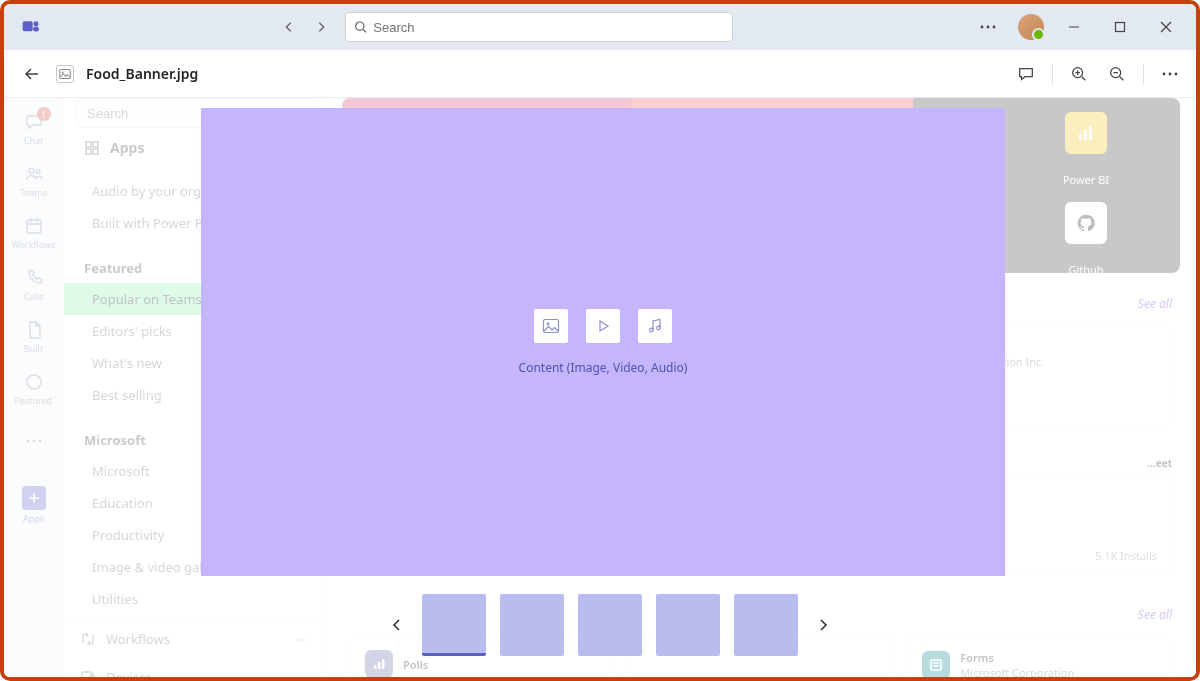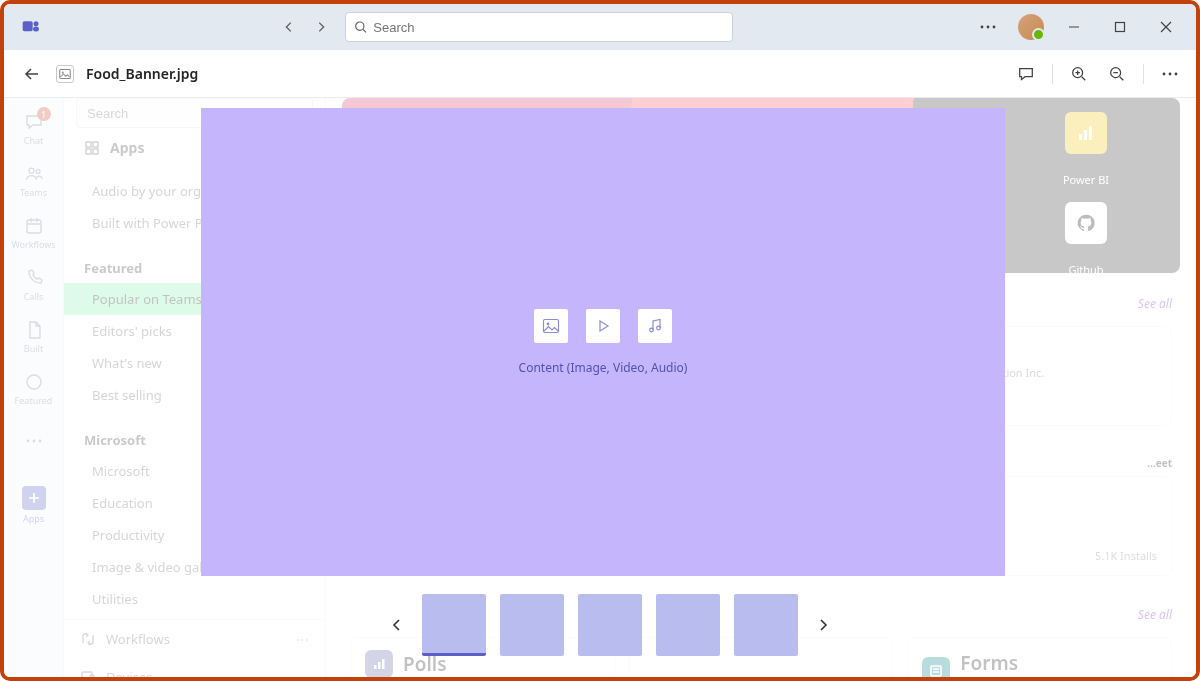--- a/index.html
+++ b/index.html
@@ -59,21 +59,21 @@
   .bg-tile.github .sq { background:#fff; color:#000; }
 
   .rowhdr { display:flex; align-items:center; padding: 6px 24px; }
   .rowhdr .rowtitle { font-size:10px; font-weight:700; }
   .rowhdr .seeall { margin-left:auto; font-size:12px; color:#6d28d9; cursor:pointer;font-style:italic; }
 
   .cards-lane { display:flex; gap: 14px; padding: 8px 24px 24px; position:relative; }
   .card-bg { flex:1; min-width: 240px; height: 100px; border:1px solid #efefef; border-radius:6px; padding:12px 14px; display:flex; flex-direction:column; gap:4px; }
   .card-bg .ctop { display:flex; align-items:center; gap:10px; }
   .card-bg .cicon { width:28px; height:28px; border-radius:6px; background:#6264a7; display:flex; align-items:center; justify-content:center; color:#fff; font-size:12px; }
-  .card-bg .cname { font-weight:600; font-size:19px; }
+  .card-bg .cname { font-weight:600; font-size:11px; }
   .card-bg .corp { font-size:11px; color:#777; }
   .card-bg .crow { display:flex; font-size:11px; color:#888; margin-top:auto; }
   .card-bg .crow .right { margin-left:auto; }
 
   
   .dim { position:absolute; inset:94px 0 0 0; background: rgba(255,255,255,.72); }
   .viewer { position:absolute; left: 197px; width: 804px; top: 104px; height: 468px; background:#c4b5fd; display:flex; align-items:center; justify-content:center; }
   .viewer-inner { display:flex; flex-direction:column; align-items:center; gap:16px; }
   .viewer-icons { display:flex; gap:18px; }
   .vi { width:34px; height:34px; background:#fff; border-radius:2px; display:flex; align-items:center; justify-content:center; }

